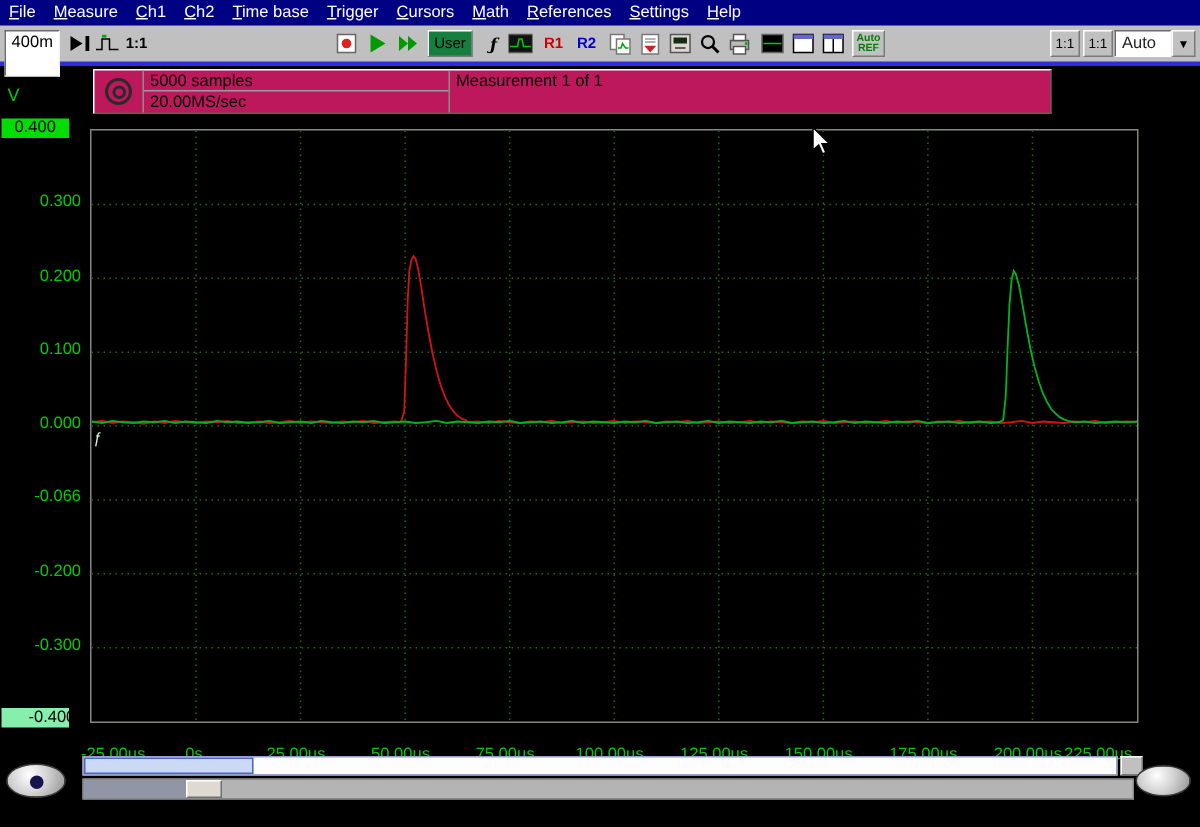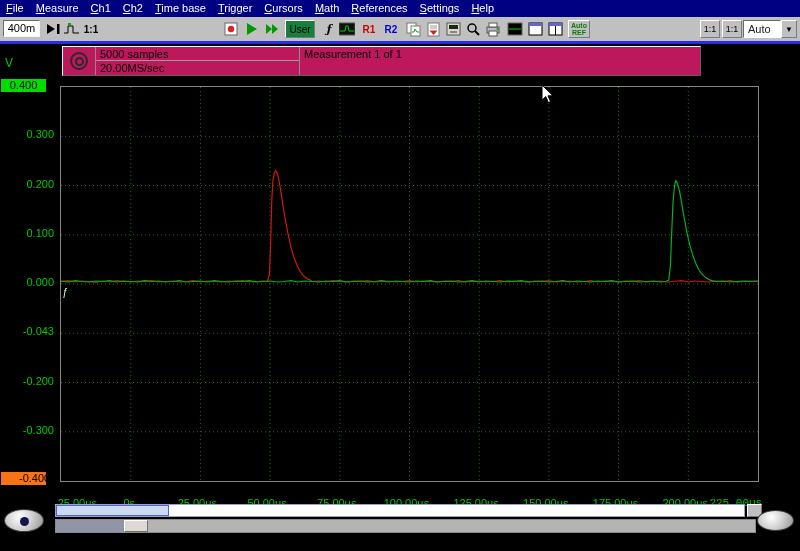--- a/index.html
+++ b/index.html
@@ -7,21 +7,21 @@
 body{background:#000}
 #app{position:relative;width:800px;height:551px;background:#000;font-family:"Liberation Sans",sans-serif;overflow:hidden}
 
 
 .menubar{position:absolute;left:0;top:0;width:800px;height:17px;background:#000082;display:flex;align-items:center}
 .menu-item{color:#fff;font-size:11px;padding:0 6px;line-height:17px;display:inline-block;cursor:default}
 .menu-item::first-letter{text-decoration:underline}
 
 
 .toolbar{position:absolute;left:0;top:17px;width:800px;height:27px;background:#c0c0c0;border-bottom:3px solid #2d2dde}
-.range-display{position:absolute;left:3px;top:3px;width:37px;height:17px;background:#fff;border:1px solid;border-color:#6a6a6a #f5f5f5 #f5f5f5 #6a6a6a;font-size:11px;line-height:15px;text-align:center;color:#000}
+.range-display{position:absolute;left:3px;top:3px;width:37px;height:31px;background:#fff;border:1px solid;border-color:#6a6a6a #f5f5f5 #f5f5f5 #6a6a6a;font-size:11px;line-height:15px;text-align:center;color:#000}
 .ti{position:absolute;top:3px;width:18px;height:18px;display:flex;align-items:center;justify-content:center;font-size:11px;color:#000}
 .ti svg{display:block}
 .ti-text{font-weight:bold;font-size:10px}
 .btn-raised{border:1px solid;border-color:#fff #7a7a7a #7a7a7a #fff;background:#15803d;font-size:10px}
 .autoref{flex-direction:column;line-height:7px;border:1px solid;border-color:#fff #7a7a7a #7a7a7a #fff;width:22px}
 .autoref span{font-size:7px;font-weight:bold;color:#0a7a0a}
 .fitbtn{width:20px;font-size:9px;border:1px solid;border-color:#fff #7a7a7a #7a7a7a #fff}
 .combo{position:absolute;right:3px;top:3px;height:18px;display:flex}
 .combo-field{width:38px;height:18px;background:#fff;border:1px solid;border-color:#6a6a6a #fff #fff #6a6a6a;font-size:11px;line-height:16px;padding-left:4px;color:#222}
 .combo-arrow{width:16px;height:18px;background:#c0c0c0;border:1px solid;border-color:#fff #7a7a7a #7a7a7a #fff;font-size:8px;display:flex;align-items:center;justify-content:center;color:#000}
@@ -204,27 +204,27 @@
       <div class="ip-row ip-top">5000 samples</div>
       <div class="ip-row ip-bot">20.00MS/sec</div>
     </div>
     <div class="ip-sec ip-s3">
       <div class="ip-row ip-top noline">Measurement 1 of 1</div>
     </div>
   </div>
 
   <span class="v-label">V</span>
   <div class="range-box" id="range-top" style="background: rgb(0, 221, 0);">0.400</div>
-  <div class="range-box" id="range-bottom" style="background: #f97316; padding-left: 18px;">-0.400</div>
+  <div class="range-box" id="range-bottom" style="background: #86efac; padding-left: 18px;">-0.400</div>
   <div class="yticks">
       <span style="top: 128.25px; color: rgb(0, 204, 0);">0.300</span>
       <span style="top: 177.5px; color: rgb(0, 204, 0);">0.200</span>
       <span style="top: 226.75px; color: rgb(0, 204, 0);">0.100</span>
       <span style="top: 276px; color: rgb(0, 204, 0);">0.000</span>
-      <span style="top: 325.25px; color: rgb(0, 204, 0);">-0.043</span>
+      <span style="top: 325.25px; color: rgb(0, 204, 0);">-0.066</span>
       <span style="top: 374.5px; color: rgb(0, 204, 0);">-0.200</span>
       <span style="top: 423.75px; color: rgb(0, 204, 0);">-0.300</span>
     </div>
 
   <div class="plot">
     <svg width="697" height="394">
         <line x1="69.7" y1="0" x2="69.7" y2="394" stroke="#1c6e1c" stroke-dasharray="1 3"></line>
         <line x1="139.4" y1="0" x2="139.4" y2="394" stroke="#1c6e1c" stroke-dasharray="1 3"></line>
         <line x1="209.1" y1="0" x2="209.1" y2="394" stroke="#1c6e1c" stroke-dasharray="1 3"></line>
         <line x1="278.8" y1="0" x2="278.8" y2="394" stroke="#1c6e1c" stroke-dasharray="1 3"></line>
@@ -250,21 +250,21 @@
       <span style="left: 54px; color: rgb(0, 204, 0);">-25.00µs</span>
       <span style="left: 123.5px; color: rgb(0, 204, 0);">0s</span>
       <span style="left: 177.7px; color: rgb(0, 204, 0);">25.00µs</span>
       <span style="left: 247.4px; color: rgb(0, 204, 0);">50.00µs</span>
       <span style="left: 317.1px; color: rgb(0, 204, 0);">75.00µs</span>
       <span style="left: 383.7px; color: rgb(0, 204, 0);">100.00µs</span>
       <span style="left: 453.4px; color: rgb(0, 204, 0);">125.00µs</span>
       <span style="left: 523.1px; color: rgb(0, 204, 0);">150.00µs</span>
       <span style="left: 592.8px; color: rgb(0, 204, 0);">175.00µs</span>
       <span style="left: 662.5px; color: rgb(0, 204, 0);">200.00µs</span>
-      <span style="left: 709.4px; color: rgb(0, 204, 0); font-family: Liberation Mono, monospace;">225.00µs</span>
+      <span style="left: 709.4px; color: rgb(0, 204, 0);">225.00µs</span>
     </div>
 
   <svg class="cursor" width="14" height="22" viewBox="0 0 14 22">
     <polygon points="1,1 1,16 4.8,12.6 7.3,18.6 9.6,17.6 7,11.8 12,11.8" fill="#fff" stroke="#000"></polygon>
   </svg>
 
   <div class="navbar">
     <div class="nav-sel"></div>
   </div>
   <div class="nav-btn"></div>

